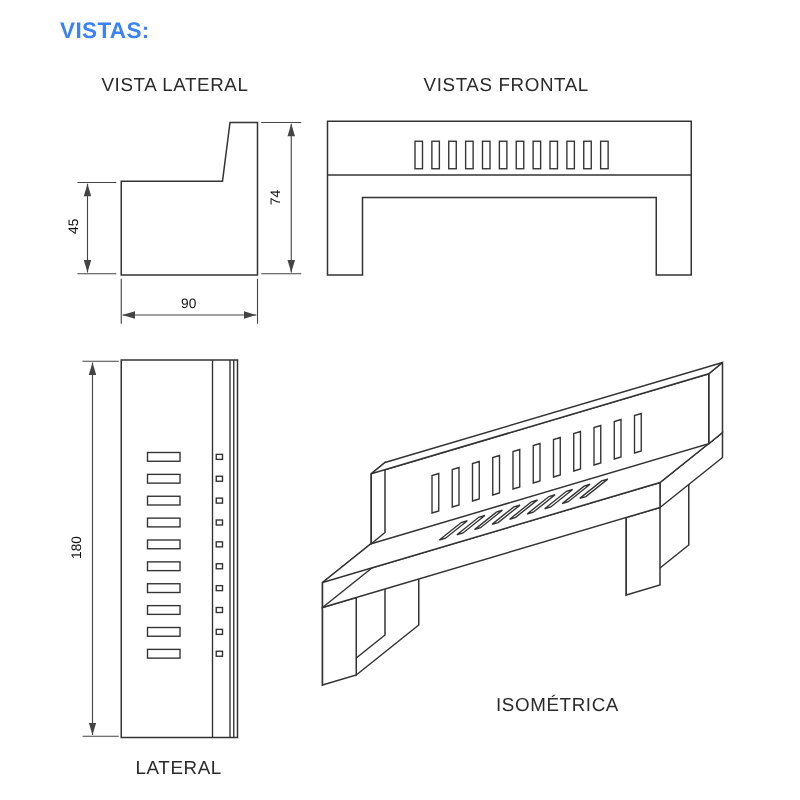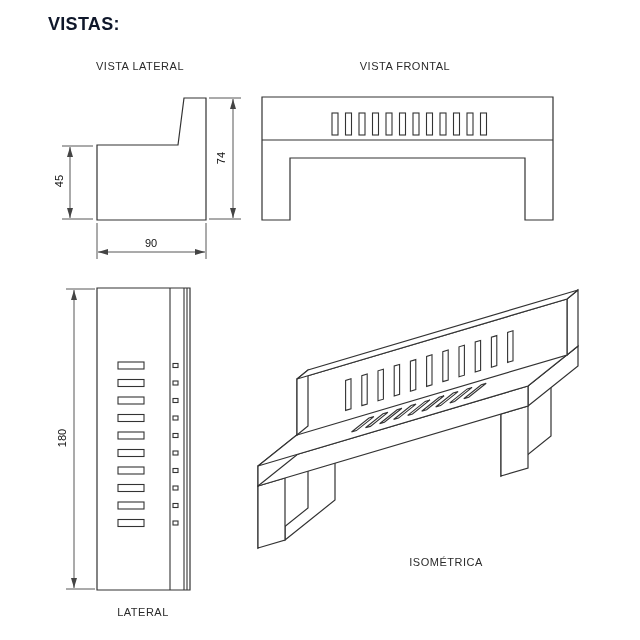--- a/index.html
+++ b/index.html
@@ -6,32 +6,32 @@
   body{
     width:640px;height:640px;position:relative;background:#fff;
     font-family:"Liberation Sans",sans-serif;overflow:hidden;
   }
   svg.canvas{position:absolute;left:0;top:0;}
   .face{fill:#ffffff;stroke:var(--line,#333);stroke-width:1.2;stroke-linejoin:miter;}
   .edge{stroke:var(--line,#333);stroke-width:1.1;fill:none;}
   .dim line{stroke:#444;stroke-width:0.9;}
   .slots rect,.slots polygon{fill:#ffffff;stroke:var(--line,#333);stroke-width:1.1;}
   .lbl{position:absolute;color:#222;white-space:nowrap;}
-  .title{font-weight:bold;font-size:18px;color:#0f172a;letter-spacing:0.3px;}
-  .view{font-size:11px;text-align:center;letter-spacing:0.5px;color:#2b2b2b;}
+  .title{font-weight:bold;font-size:18px;color:#3b82f6;letter-spacing:0.3px;}
+  .view{font-size:15px;text-align:center;letter-spacing:0.5px;color:#2b2b2b;}
   .dimtext{font-size:11px;text-align:center;color:#111;}
 </style>
 </head>
 <body style="--line: #333333; background: rgb(255, 255, 255);">
 
 <div class="lbl title" style="left:48px;top:14px;">VISTAS:</div>
 
 <div class="lbl view" style="left:40px;top:60px;width:200px;">VISTA LATERAL</div>
 
-<div class="lbl view" style="left:305px;top:60px;width:200px;">VISTA FRONTAL</div>
+<div class="lbl view" style="left:305px;top:60px;width:200px;">VISTAS FRONTAL</div>
 
 <div class="lbl view" style="left:45px;top:606px;width:196px;">LATERAL</div>
 
 <div class="lbl view" style="left:346px;top:556px;width:200px;">ISOMÉTRICA</div>
 
 <div class="lbl dimtext" style="left:44px;top:175px;width:30px;transform:rotate(-90deg);">45</div>
 
 <div class="lbl dimtext" style="left:206px;top:152px;width:30px;transform:rotate(-90deg);">74</div>
 
 <div class="lbl dimtext" style="left:136px;top:237px;width:30px;">90</div>

